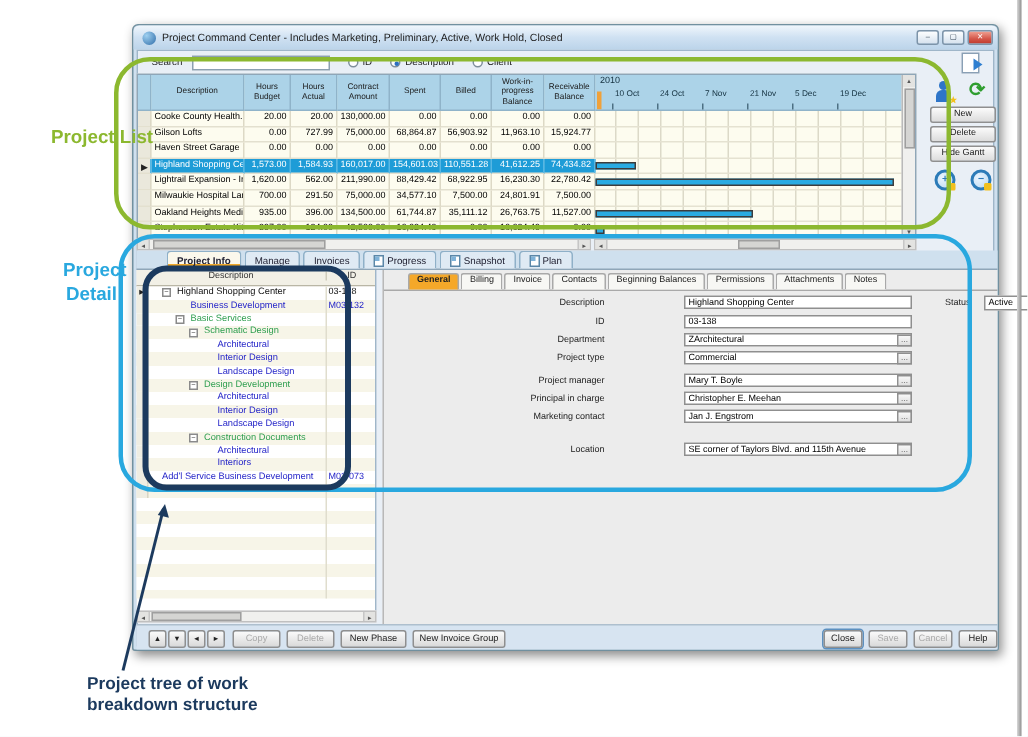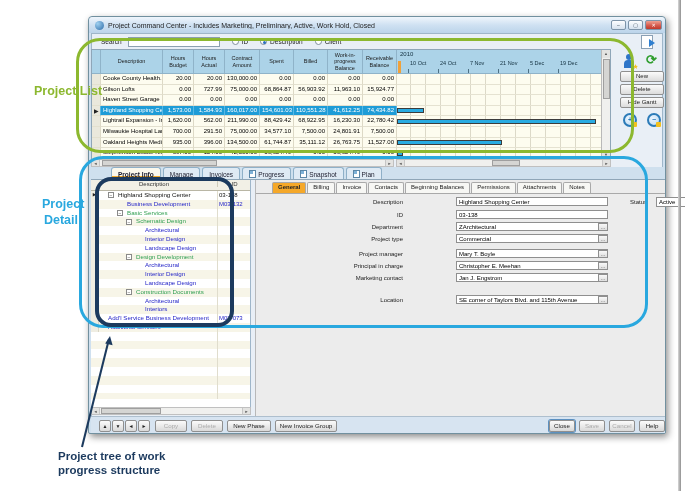--- a/index.html
+++ b/index.html
@@ -95,21 +95,21 @@
   .bb-btn.dis{color:#aaa;}
   .bb-btn.nav{width:12px;font-size:5px;}
   .bb-btn.focus{box-shadow:0 0 0 1px #5c90c0;}
   
   .annot{position:absolute;pointer-events:none;border-style:solid;}
   .annot-green{left:76px;top:38px;width:558px;height:115px;border-width:3px;border-radius:24px;}
   .annot-blue{left:79px;top:156px;width:569px;height:172px;border-width:3px;border-radius:24px;}
   .annot-navy{left:95px;top:177px;width:139px;height:150px;border-width:4px;border-radius:16px;}
   .annot-label{position:absolute;font-weight:bold;pointer-events:none;padding-left:20px;}
   .lbl-list{left:14px;top:84px;width:100px;font-size:12.5px;}
-  .lbl-detail{left:22px;top:172px;width:58px;font-size:12.5px;text-align:center;line-height:1.3;margin-top:24px;}
+  .lbl-detail{left:22px;top:172px;width:58px;font-size:12.5px;text-align:center;line-height:1.3;}
   .lbl-tree{left:38px;top:449px;width:150px;font-size:11.5px;line-height:1.25;}
   .annot-arrow{position:absolute;left:0;top:0;pointer-events:none;}
 </style>
 </head>
 <body>
 
 <div class="page">
 
   <div class="window">
     <div class="content"></div>
@@ -510,20 +510,20 @@
         <div class="bb-btn dis" style="left: 518px; width: 26px;">Cancel</div>
         <div class="bb-btn" style="left: 548px; width: 26px;">Help</div>
       </div>
   </div>
 
   <div class="annot annot-green" id="an-green" style="border-color: rgb(140, 184, 47);"></div>
   <div class="annot annot-blue" id="an-blue" style="border-color: rgb(41, 168, 223);"></div>
   <div class="annot annot-navy" id="an-navy" style="border-color: rgb(28, 58, 94);"></div>
   <div class="annot-label lbl-list" id="lb-green" style="color: rgb(140, 184, 47);">Project List</div>
   <div class="annot-label lbl-detail" id="lb-blue" style="color: rgb(41, 168, 223);">Project Detail</div>
-  <div class="annot-label lbl-tree" id="lb-navy" style="color: rgb(28, 58, 94);">Project tree of work progress structure</div>
+  <div class="annot-label lbl-tree" id="lb-navy" style="color: rgb(28, 58, 94);">Project tree of work breakdown structure</div>
   <svg class="annot-arrow" width="685" height="491">
     <line id="arrow-line" x1="82" y1="447" x2="109" y2="339" stroke-width="2" stroke="#1c3a5e"></line>
     <polygon id="arrow-head" points="110,336 112.6,345.2 105.2,343.4" fill="#1c3a5e"></polygon>
   </svg>
 
   <div class="page-edge"></div>
 </div>
 
 </body></html>

